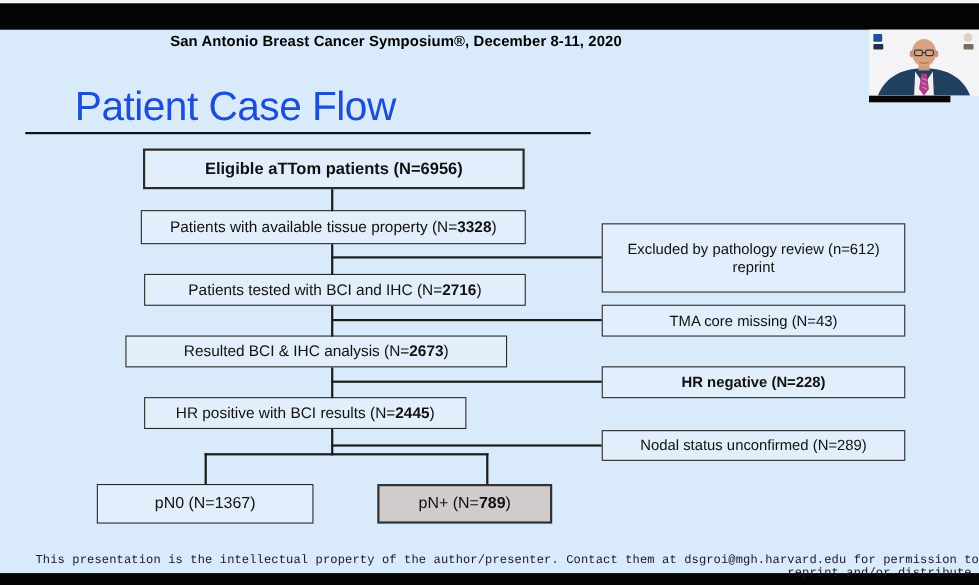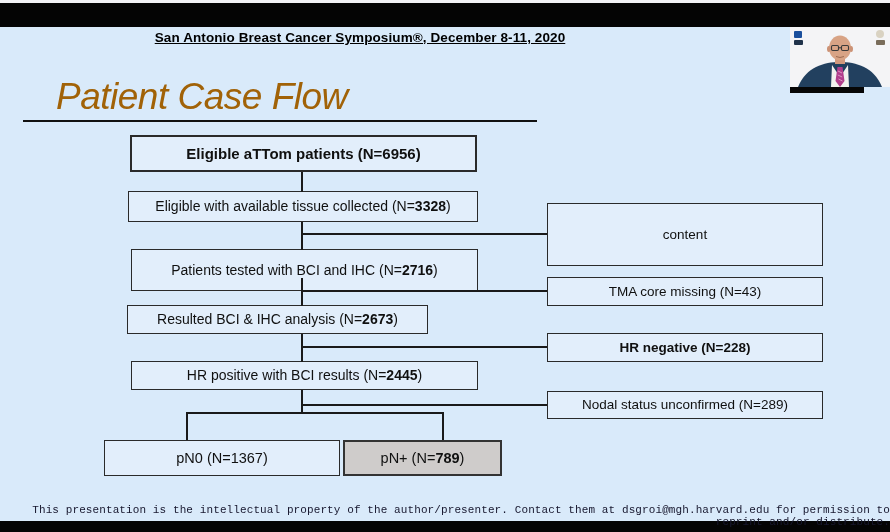--- a/index.html
+++ b/index.html
@@ -12,57 +12,56 @@
   }
   .abs { position: absolute; }
 
   
   .top-white   { left:0; top:0; width:890px; height:3px; background:#f2f3f5; }
   .top-bar     { left:0; top:3px; width:890px; height:24px; background:#040404; }
   .bottom-bar  { left:0; top:521px; width:890px; height:11px; background:#040404; }
 
   .banner-text {
     left:0; top:30px; width:720px; text-align:center;
-    font-size:13.5px; font-weight:bold; color:#000; letter-spacing:.1px;text-decoration:underline;
+    font-size:13.5px; font-weight:bold; color:#000; letter-spacing:.1px;
   }
 
   
   .webcam { left:790px; top:27px; width:100px; height:60px; background:#f5f5f7; overflow:hidden; }
   .webcam svg { display:block; }
   .webcam-strip { left:790px; top:87px; width:74px; height:6px; background:#060606; }
 
   
   .slide-title {
-    left:56px; top:76px; font-size:37px; font-weight:400; color:#a16207;
+    left:68px; top:76px; font-size:37px; font-weight:400; color:#1d4ed8;
     letter-spacing:-0.5px;
-    font-style:italic;
   }
   .title-rule { left:23px; top:120px; width:514px; height:2px; background:#111; }
 
   
   .fbox {
     border:1.5px solid #2a2a2a; background:#e2eefb;
     display:flex; align-items:center; justify-content:center;
     text-align:center; font-size:14px; color:#101010; line-height:1.15;
     padding:1px 20px;
   }
   .fbox .num { font-weight:bold; }
   .mb0 { left:130px; top:135px; width:347px; height:37px; border-width:2px; font-weight:bold; font-size:15px; }
   .mb1 { left:128px; top:191px; width:350px; height:31px; }
-  .mb2 { left:131px; top:249px; width:347px; height:42px; }
-  .mb3 { left:127px; top:305px; width:301px; height:29px; }
-  .mb4 { left:131px; top:361px; width:347px; height:29px; }
+  .mb2 { left:131px; top:249px; width:347px; height:29px; }
+  .mb3 { left:114px; top:305px; width:347px; height:29px; }
+  .mb4 { left:131px; top:361px; width:293px; height:29px; }
 
   .sb  { left:547px; width:276px; font-size:13.5px; }
   .sb0 { top:203px; height:63px; flex-direction:column; justify-content:center; }
   .sb1 { top:277px; height:29px; }
   .sb2 { top:333px; height:29px;font-weight:bold; }
   .sb3 { top:391px; height:28px; }
 
-  .ob0 { left:104px;  top:440px; width:236px; height:36px; font-size:14.5px; }
+  .ob0 { left:88px;  top:440px; width:197px; height:36px; font-size:14.5px; }
   .ob1 { left:343px; top:440px; width:159px; height:36px; font-size:14.5px;
          background:#cfcccb; border-width:2px; border-color:#333; }
 
   
   .conn { background:#1a1a1a; }
   .c-v1 { left:301px; top:172px; width:2px; height:20px; }
   .c-v2 { left:301px; top:222px; width:2px; height:28px; }
   .c-h2 { left:301px; top:233px; width:246px; height:2px; }
   .c-v3 { left:301px; top:278px; width:2px; height:28px; }
   .c-h3 { left:301px; top:290px; width:246px; height:2px; }
@@ -117,34 +116,35 @@
 </div>
 <div class="abs webcam-strip"></div>
 
 <div class="abs slide-title">Patient Case Flow</div>
 <div class="abs title-rule"></div>
 
 <div class="abs fbox mb0">
   <span><span>Eligible aTTom patients (N=</span><span class="num">6956</span><span>)</span></span>
 </div>
 <div class="abs fbox mb1">
-  <span><span>Eligible with available tissue collected (N=</span><span class="num">3328</span><span>)</span></span>
+  <span><span>Patients with available tissue property (N=</span><span class="num">3328</span><span>)</span></span>
 </div>
 <div class="abs fbox mb2">
   <span><span>Patients tested with BCI and IHC (N=</span><span class="num">2716</span><span>)</span></span>
 </div>
 <div class="abs fbox mb3">
   <span><span>Resulted BCI &amp; IHC analysis (N=</span><span class="num">2673</span><span>)</span></span>
 </div>
 <div class="abs fbox mb4">
   <span><span>HR positive with BCI results (N=</span><span class="num">2445</span><span>)</span></span>
 </div>
 
 <div class="abs fbox sb sb0">
-  <span>content</span>
+  <span>Excluded by pathology review (n=612)</span>
+  <span>reprint</span>
 </div>
 <div class="abs fbox sb sb1">
   <span>TMA core missing (N=43)</span>
 </div>
 <div class="abs fbox sb sb2">
   <span>HR negative (N=228)</span>
 </div>
 <div class="abs fbox sb sb3">
   <span>Nodal status unconfirmed (N=289)</span>
 </div>

